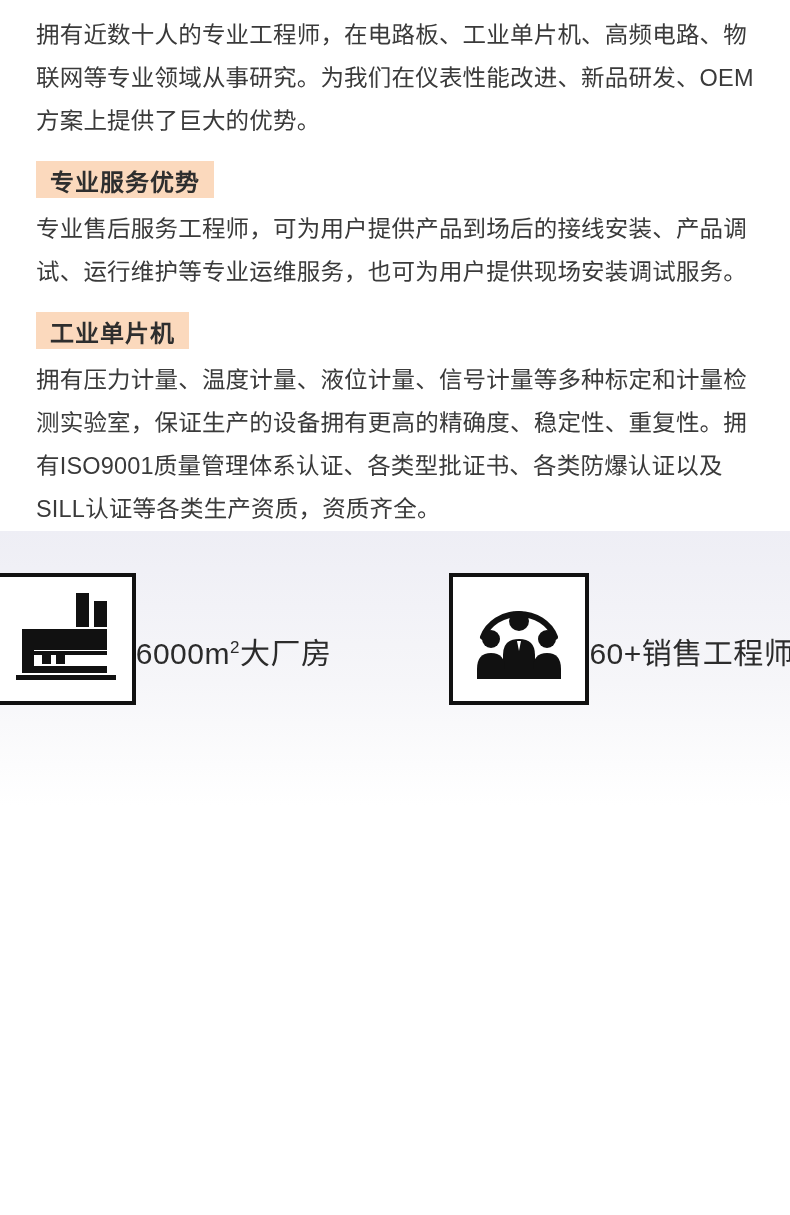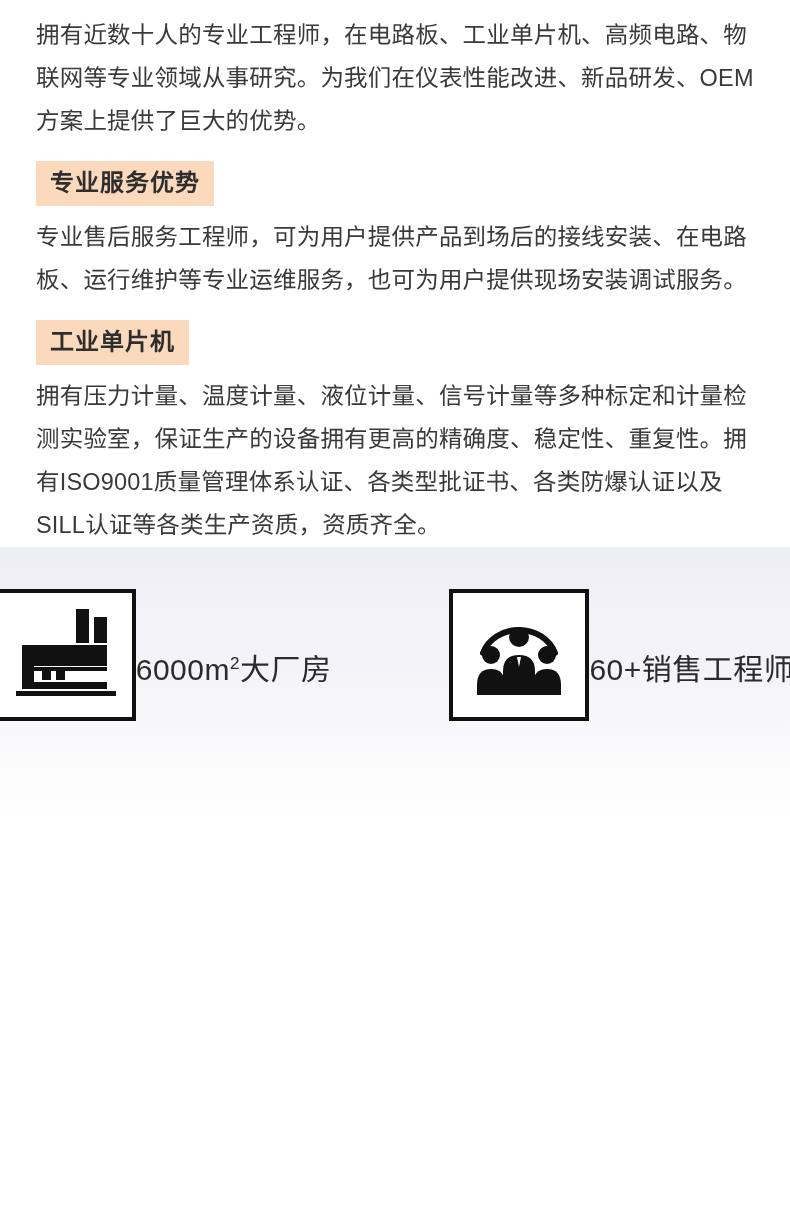--- a/index.html
+++ b/index.html
@@ -40,21 +40,21 @@
   .heading-wrap {
     margin: 18px 0 10px 0;
   }
   .heading-tag {
     display: inline-block;
     background: #fbd9bd;
     color: #2e2e2e;
     font-size: 24px;
     font-weight: bold;
     line-height: 1;
-    padding: 10px 14px 11px 14px;
+    padding: 10px 14px 3px 14px;
     letter-spacing: 1px;
   }
 
   
   .banner {
     margin-top: 42px;
     width: 790px;
     height: 293px;
     background: linear-gradient(160deg, #fbdcc0 0%, #fbdcc0 45%, #f7e2d3 70%, #eeeef5 100%);
     display: flex;
@@ -123,21 +123,21 @@
 <div class="page">
 
   <div class="text-section">
 
     <p class="para intro-para">拥有近数十人的专业工程师，在电路板、工业单片机、高频电路、物联网等专业领域从事研究。为我们在仪表性能改进、新品研发、OEM方案上提供了巨大的优势。</p>
 
     <div class="heading-wrap">
       <span class="heading-tag">专业服务优势</span>
     </div>
 
-    <p class="para">专业售后服务工程师，可为用户提供产品到场后的接线安装、在电路板、运行维护等专业运维服务，也可为用户提供现场安装调试服务。</p>
+    <p class="para">专业售后服务工程师，可为用户提供产品到场后的接线安装、产品调试、运行维护等专业运维服务，也可为用户提供现场安装调试服务。</p>
 
     <div class="heading-wrap">
       <span class="heading-tag">工业单片机</span>
     </div>
 
     <p class="para">拥有压力计量、温度计量、液位计量、信号计量等多种标定和计量检测实验室，保证生产的设备拥有更高的精确度、稳定性、重复性。拥有ISO9001质量管理体系认证、各类型批证书、各类防爆认证以及SILL认证等各类生产资质，资质齐全。</p>
 
   </div>
 
 

